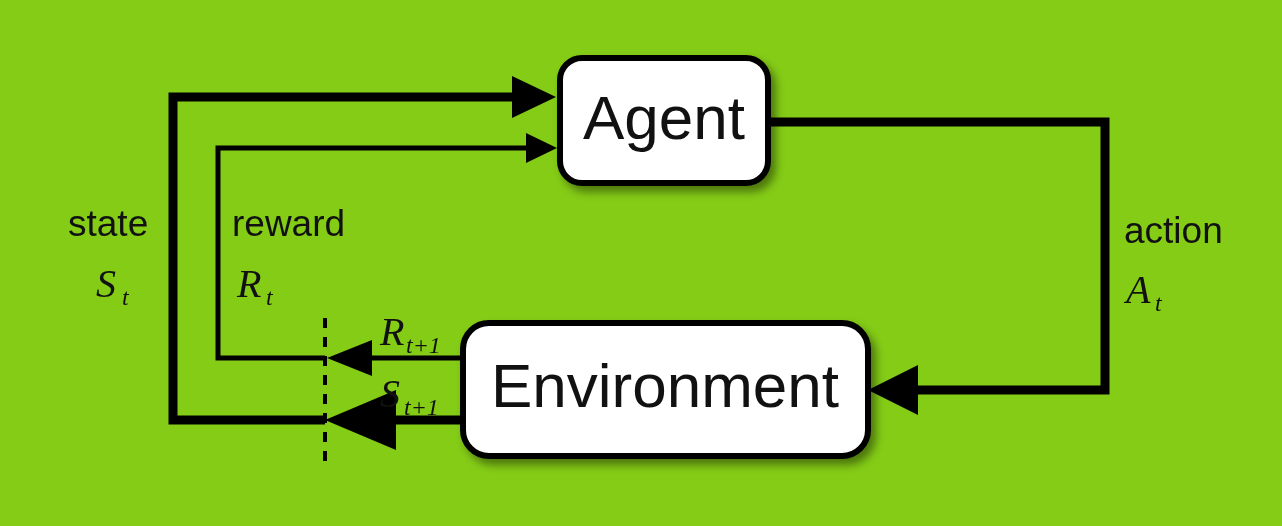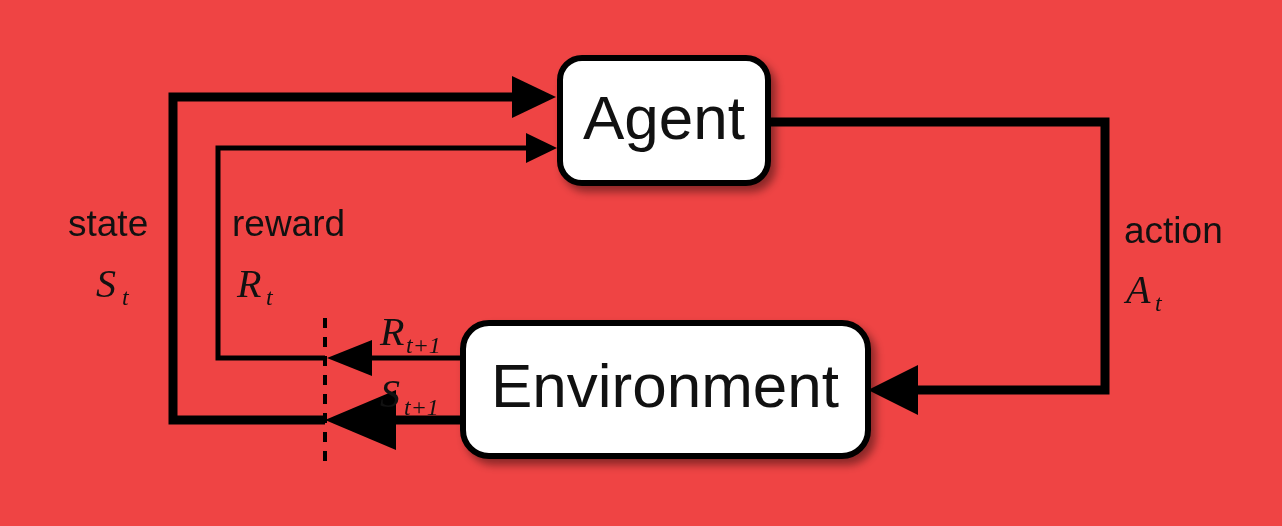--- a/index.html
+++ b/index.html
@@ -9,21 +9,21 @@
     background: #ffffff;
   }
   body {
     font-family: "Liberation Sans", sans-serif;
     -webkit-font-smoothing: antialiased;
   }
   #diagram-canvas {
     position: relative;
     width: 1282px;
     height: 526px;
-    background: #ef4444;
+    background: #84cc16;
     overflow: hidden;
   }
   #rl-svg {
     position: absolute;
     left: 0;
     top: 0;
     width: 1282px;
     height: 526px;
     display: block;
   }

